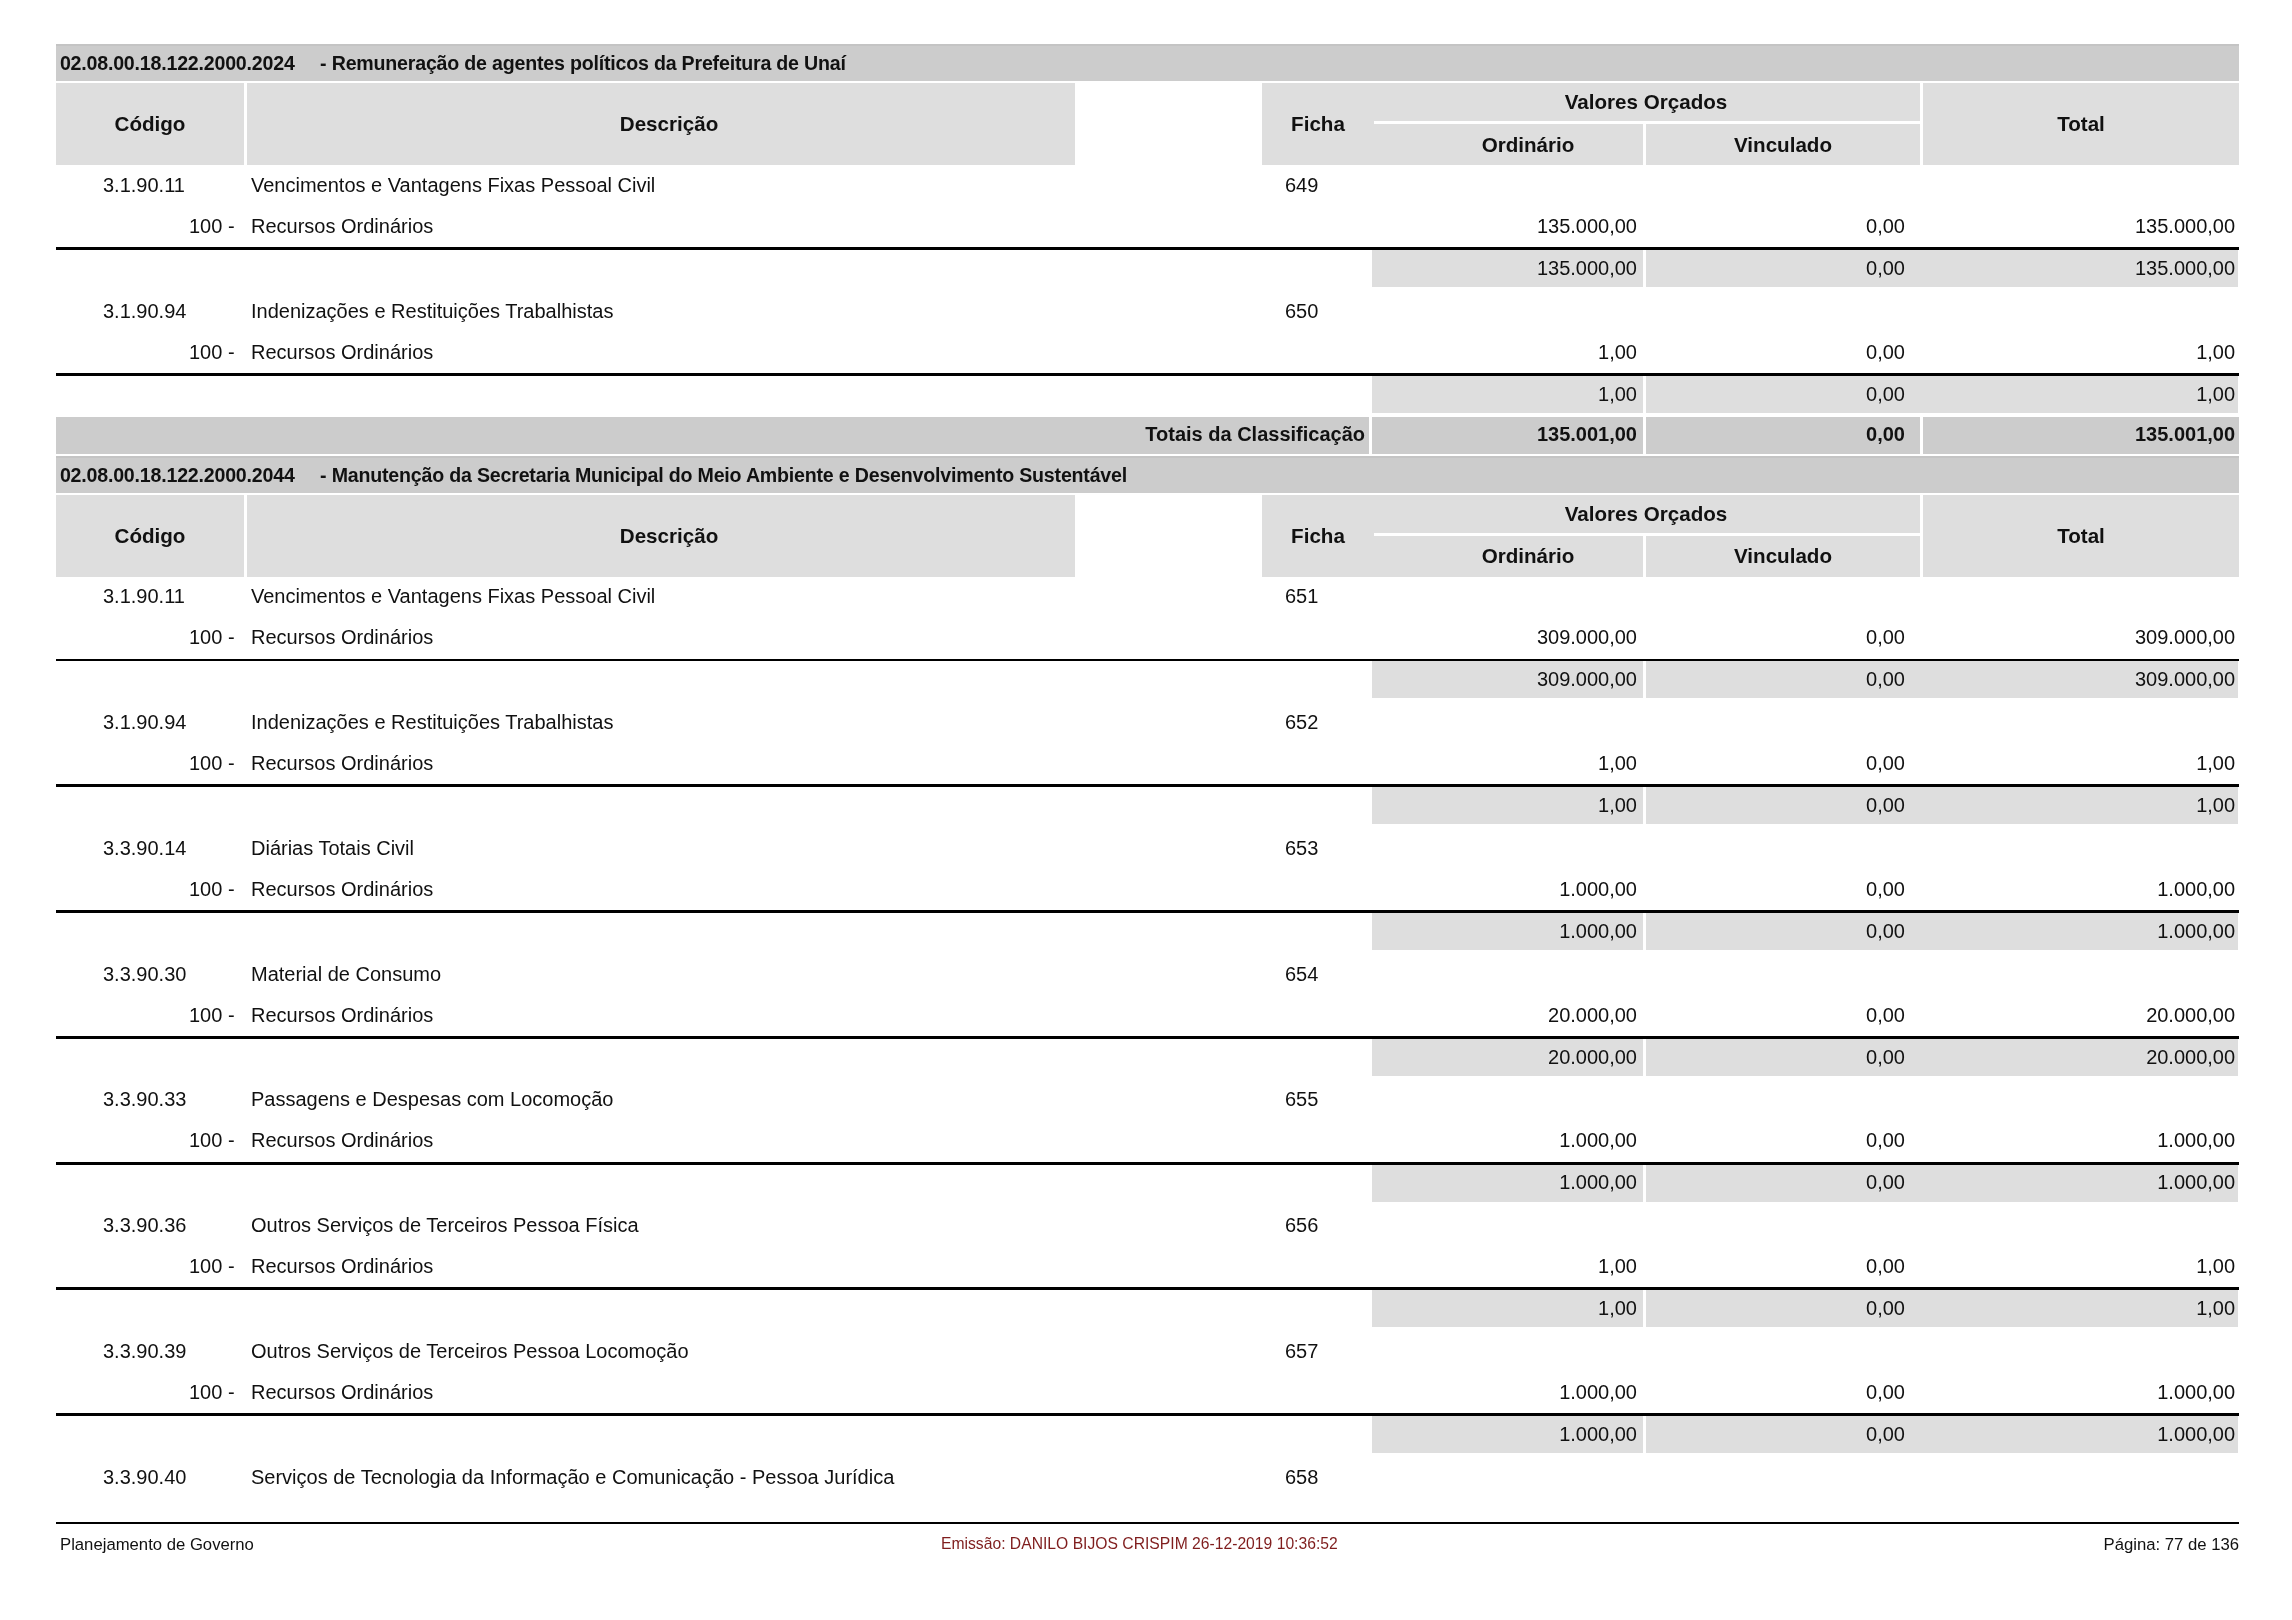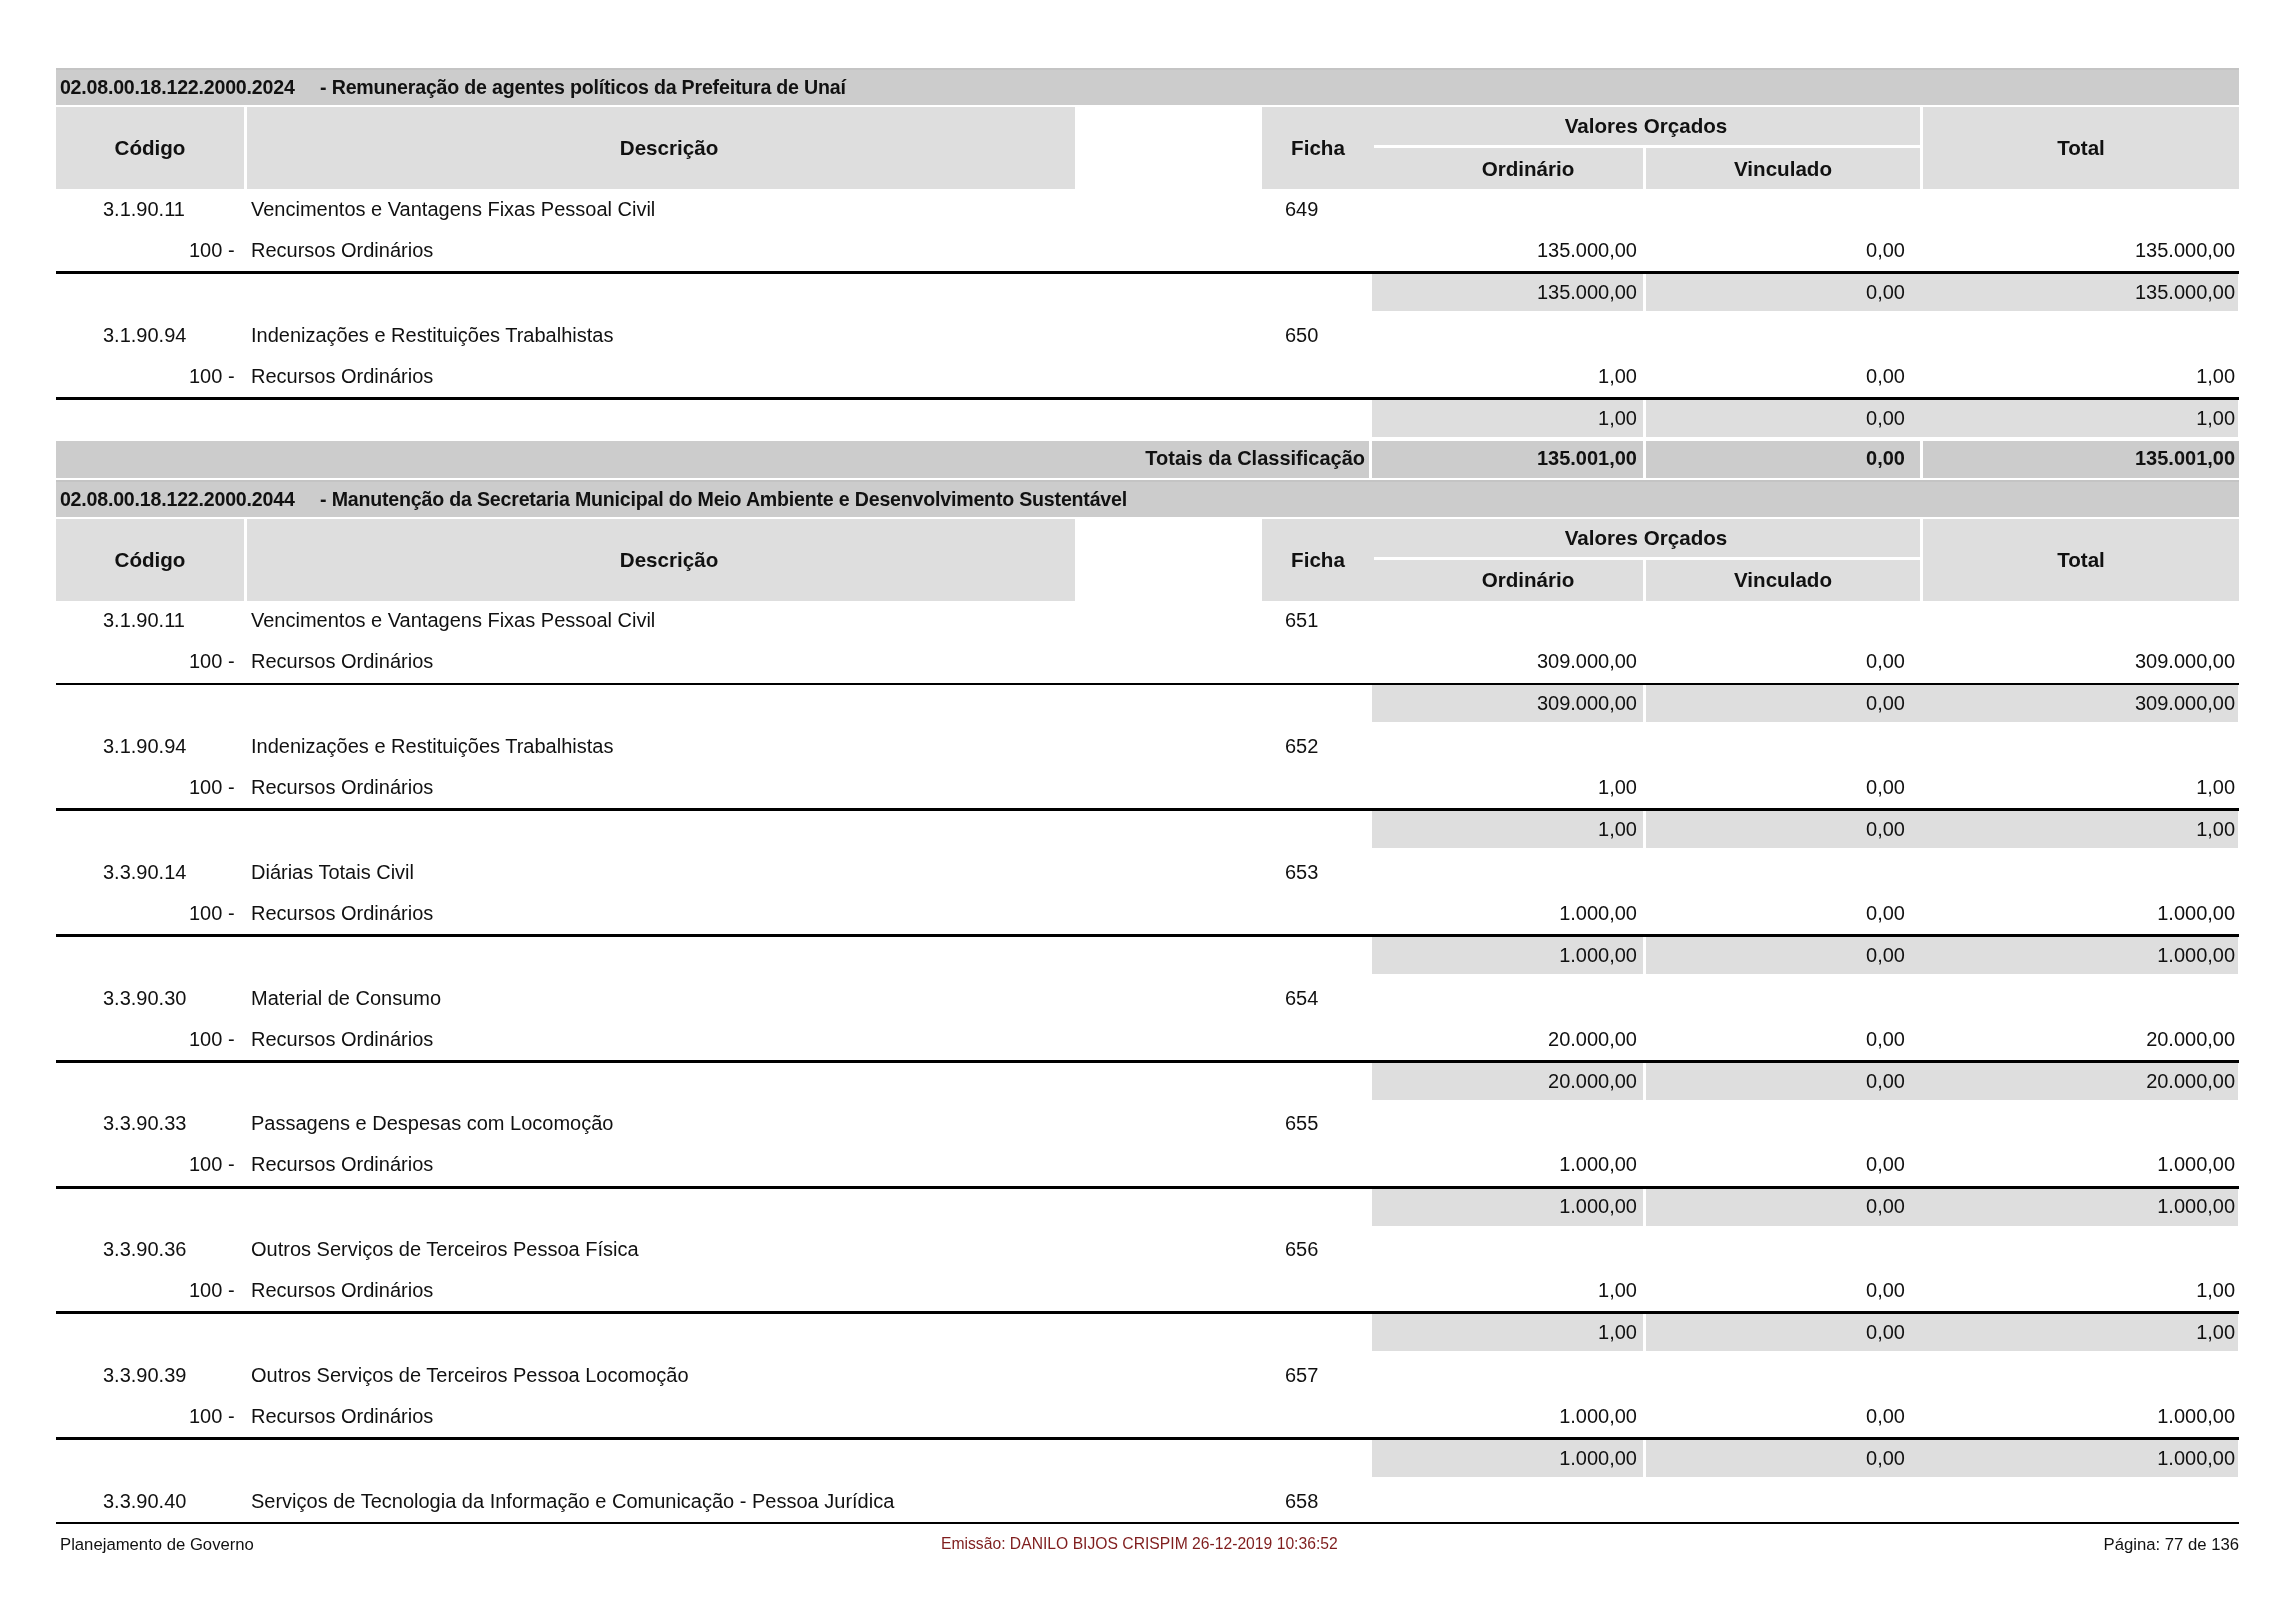--- a/index.html
+++ b/index.html
@@ -1,20 +1,20 @@
 <!DOCTYPE html>
 <html><head>
 <meta charset="utf-8">
 <style>
   html, body { margin: 0; padding: 0; background: #ffffff; }
   body {
     width: 2293px; height: 1620px; position: relative; overflow: hidden;
     font-family: "Liberation Sans", sans-serif; color: #111;
   }
-  .page { position: absolute; left: 56px; top: 68px; width: 2183px; }
+  .page { position: absolute; left: 56px; top: 44px; width: 2183px; }
 
   
   .sec-title {
     height: 37px; background: #cccccc; border-top: 2px solid #c4c4c4;
     display: flex; align-items: center; font-weight: bold; font-size: 19.6px;
     padding-left: 3.9px; box-sizing: border-box; letter-spacing: -0.2px;
   }
   .sec-title .code { margin-right: 25.5px; }
 
   

